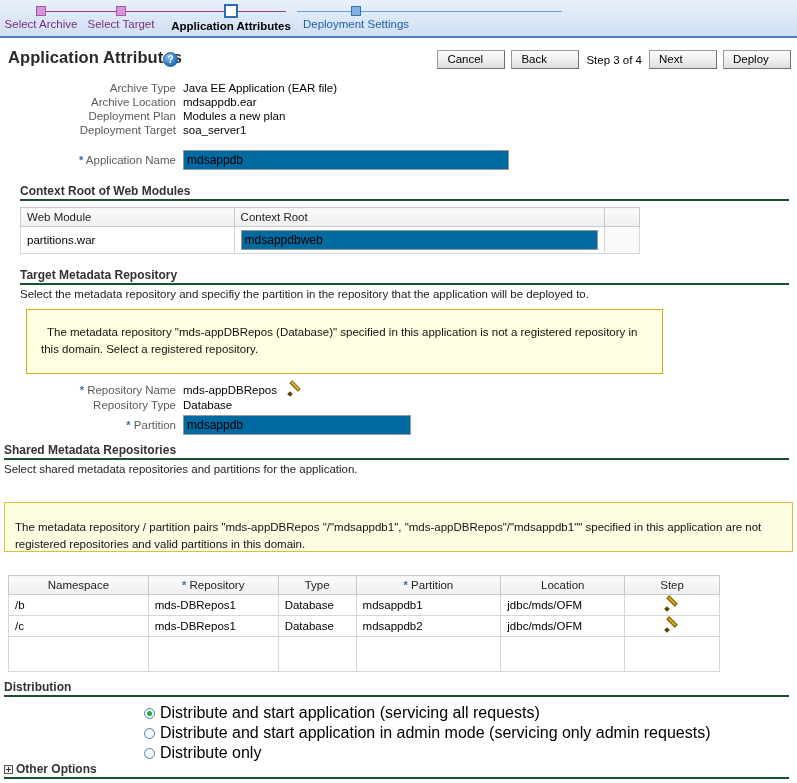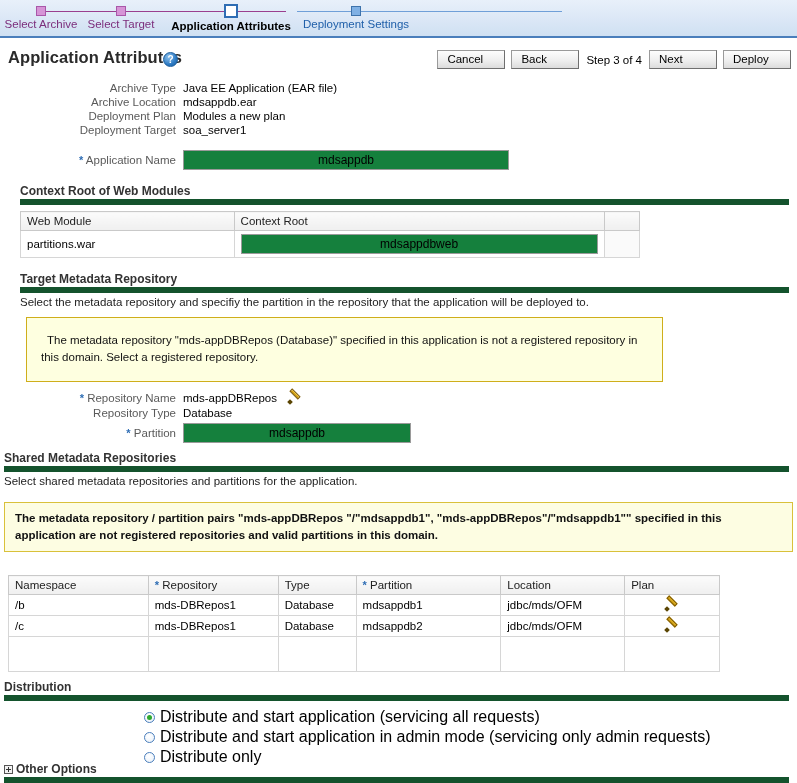--- a/index.html
+++ b/index.html
@@ -162,25 +162,24 @@
     color: #2e6db4;
     font-weight: bold;
     font-size: 11px;
   }
 
   .txt {
     font-family: "Liberation Sans", sans-serif;
     font-size: 12px;
     padding: 2px 3px;
     border: 1px solid #9a9a9a;
-    background: #15803d;
+    background: #0369a1;
     color: #000;
     box-sizing: border-box;
     outline: none;
-    text-align: center;
   }
 
   .pencil {
     display: inline-block;
     width: 14px;
     height: 14px;
     position: relative;
     vertical-align: -3px;
     margin-left: 8px;
     cursor: pointer;
@@ -213,21 +212,21 @@
   .section {
     margin-top: 14px;
     padding: 0 8px 0 20px;
   }
   .section-head {
     position: relative;
     font-size: 12px;
     font-weight: bold;
     color: #333;
     padding-bottom: 1px;
-    border-bottom: 6px solid #14532d;
+    border-bottom: 2px solid #14532d;
     white-space: nowrap;
   }
   .section-desc {
     font-size: 11.5px;
     color: #222;
     margin-top: 3px;
     white-space: nowrap;
   }
 
   
@@ -249,24 +248,23 @@
     padding: 14px 14px 16px 14px;
   }
   #warn-target .warn-text { text-indent: 6px; }
 
   #warn-shared {
     position: absolute;
     left: 4px;
     top: 502px;
     width: 789px;
     height: 50px;
-    padding: 7px 10px 6px 10px;
+    padding: 16px 10px 6px 10px;
     border-color: #d9c13a;
     background: #fdfde2;
-    font-weight: bold;
   }
 
   
   table.grid {
     border-collapse: collapse;
     font-size: 11.5px;
     background: #ffffff;
   }
   table.grid th {
     font-weight: normal;
@@ -292,21 +290,21 @@
   #ctx-table td.pad { background: #fafafa; }
 
   
   #shared-table {
     position: absolute;
     left: 8px;
     top: 575px;
     width: 712px;
     border: 1px solid #c2c2c2;
   }
-  #shared-table th { }
+  #shared-table th { text-align: center; }
   #shared-table col.c-ns { width: 140px; }
   #shared-table col.c-repo { width: 130px; }
   #shared-table col.c-type { width: 78px; }
   #shared-table col.c-part { width: 145px; }
   #shared-table col.c-loc { width: 124px; }
   #shared-table col.c-edit { width: 95px; }
   #shared-table td.center { text-align: center; }
   .filler-row td { height: 28px; border-top: 1px solid #d6d6d6; }
 
   
@@ -534,21 +532,21 @@
       <th>
         <span class="req-star">*</span>
         <span>Repository</span>
       </th>
       <th>Type</th>
       <th>
         <span class="req-star">*</span>
         <span>Partition</span>
       </th>
       <th>Location</th>
-      <th>Plan</th>
+      <th>Step</th>
     </tr>
   </thead>
   <tbody>
     <tr>
       <td>/b</td>
       <td>mds-DBRepos1</td>
       <td>Database</td>
       <td>mdsappdb1</td>
       <td>jdbc/mds/OFM</td>
       <td class="center">

